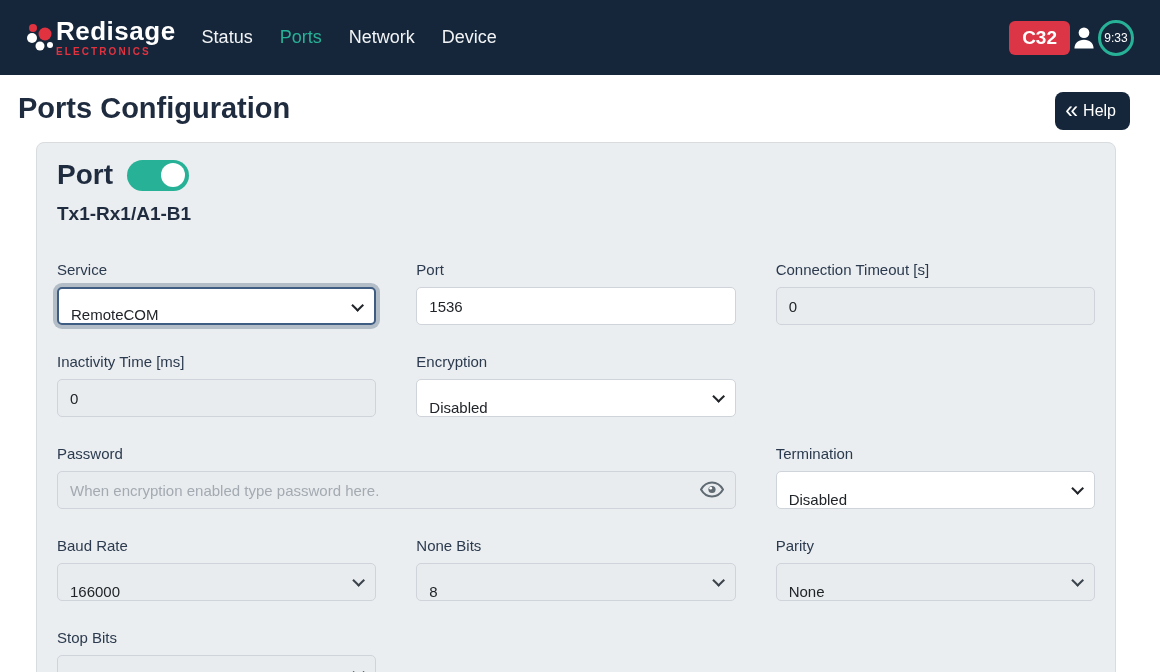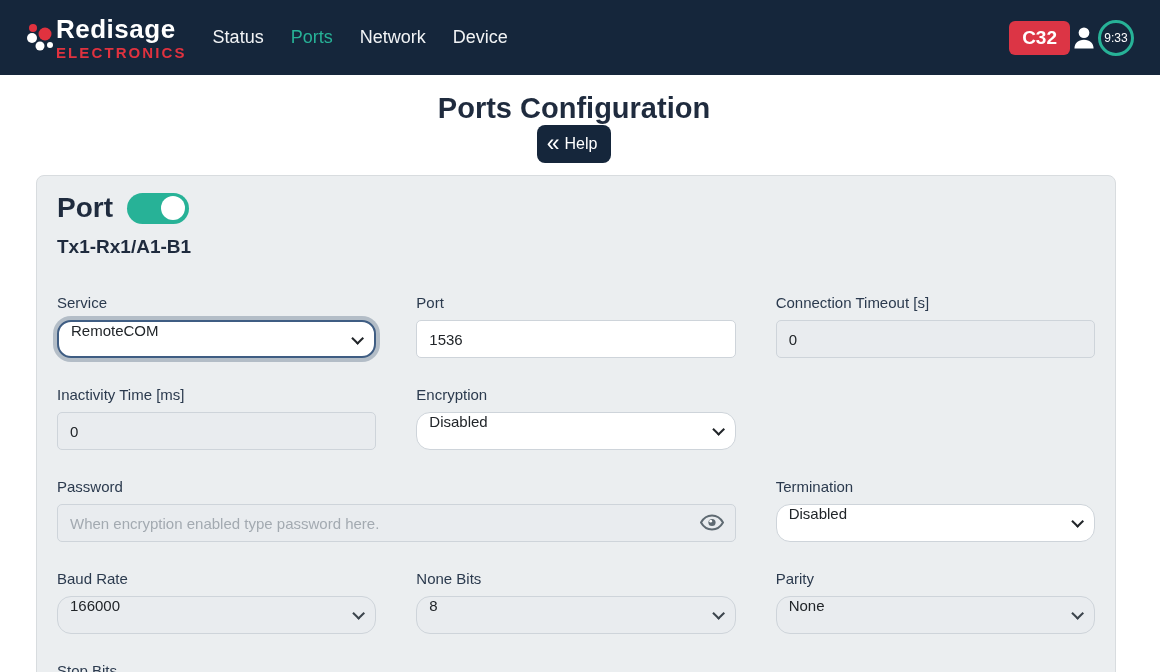--- a/index.html
+++ b/index.html
@@ -5,34 +5,34 @@
   * { box-sizing: border-box; margin: 0; padding: 0; }
   html,body { width:1160px; height:672px; overflow:hidden; background:#fff;
     font-family:"Liberation Sans", sans-serif; }
 
   
   .navbar { height:75px; background:var(--navy); display:flex; align-items:center;
     padding:0 26px; color:#fff; }
   .brand { display:flex; align-items:center; cursor:pointer; }
   .brand-text { line-height:1; }
   .brand-name { font-size:26px; font-weight:bold; color:#fff; letter-spacing:.5px; }
-  .brand-sub { display:block; font-size:15px; font-weight:bold; color:var(--logo-red);
+  .brand-sub { display:block; font-size:10px; font-weight:bold; color:var(--logo-red);
     letter-spacing:2.1px; margin-top:3px; }
   .nav-links { display:flex; gap:27px; margin-left:26px; }
   .nav-link { color:#f2f4f6; font-size:18px; text-decoration:none; cursor:pointer; }
   .nav-link.active { color:var(--teal); }
   .nav-right { margin-left:auto; display:flex; align-items:center; }
   .device-badge { background:var(--red); color:#fff; font-weight:bold; font-size:19px;
     padding:6px 13px; border-radius:6px; }
   .timer-ring { width:36px; height:36px; border:3px solid var(--teal); border-radius:50%;
     display:flex; align-items:center; justify-content:center; font-size:12px; color:#fff; }
 
   
-  .page-header { display:flex; align-items:center; justify-content:space-between;
-    padding:17px 30px 0 18px;flex-direction:column; }
+  .page-header { display:flex; align-items:flex-start; justify-content:space-between;
+    padding:17px 30px 0 18px; }
   .page-title { font-size:29px; font-weight:bold; color:var(--heading); }
   .help-btn { background:var(--navy); color:#fff; border:none; border-radius:8px;
     height:38px; padding:0 14px 0 10px; font-size:16px; display:flex; align-items:center;
     gap:5px; cursor:pointer; font-family:inherit; }
   .help-btn .chevrons { font-size:23px; line-height:1; position:relative; top:-1px; }
 
   
   .card { margin:12px 44px 0 36px; background:var(--card-bg);
     border:1px solid var(--card-border); border-radius:8px;
     padding:16px 20px 60px 20px; height:600px; }
@@ -47,21 +47,21 @@
   
   .form-grid { margin-top:36px; display:grid; grid-template-columns:repeat(3,1fr);
     column-gap:40px; row-gap:28px; }
   .field label { display:block; font-size:15px; color:var(--label); margin-bottom:9px; }
   .span2 { grid-column:span 2; }
   .span4 { grid-column:1 / -1; }
 
   .control, .input { width:100%; height:38px; border:1px solid var(--field-border);
     border-radius:5px; background:#fff; font-size:15px; color:var(--text-dark);
     padding:0 12px; font-family:inherit; }
-  .select { position:relative; display:flex; align-items:flex-start; cursor:pointer;border-radius:14px; }
+  .select { position:relative; display:flex; align-items:flex-end; cursor:pointer; }
   .select .chev { position:absolute; right:14px; top:14px; width:9px; height:9px;
     border-right:2px solid var(--text-dark); border-bottom:2px solid var(--text-dark);
     transform:rotate(45deg) translateY(-3px); }
   .select.focused { border:2px solid var(--focus-border);
     box-shadow:0 0 0 4px var(--focus-ring); }
   .disabled-ctl { background:var(--disabled-bg) !important; cursor:default; }
   .disabled-ctl .chev { border-color:#3b444c; }
 
   .pw-wrap { position:relative; }
   .pw-wrap .input { background:var(--disabled-bg); }

